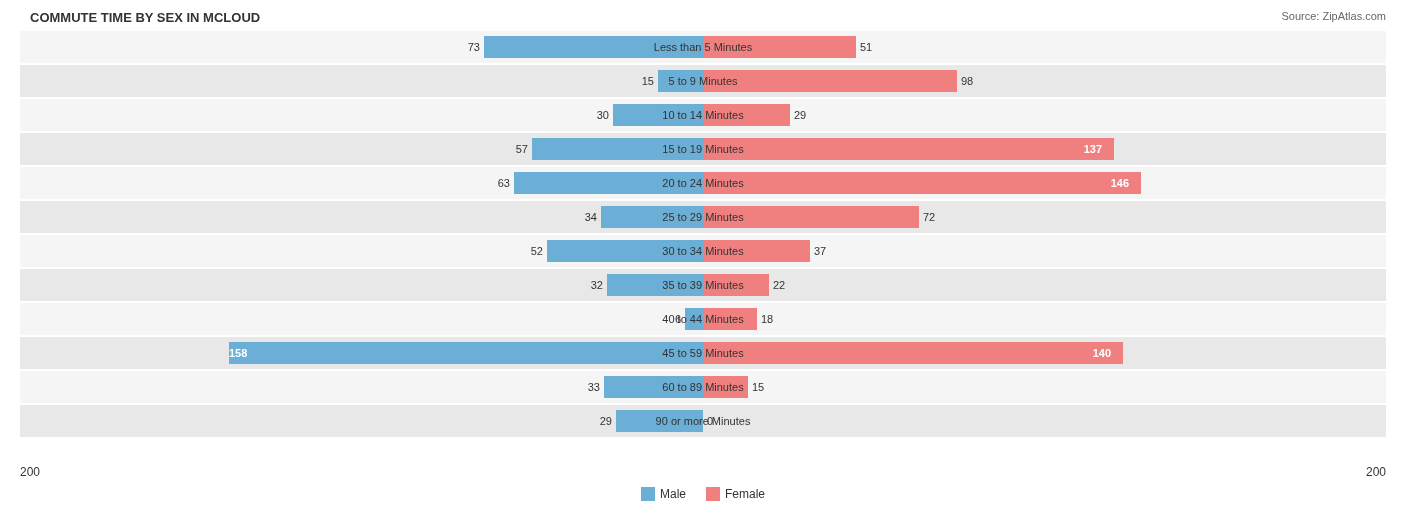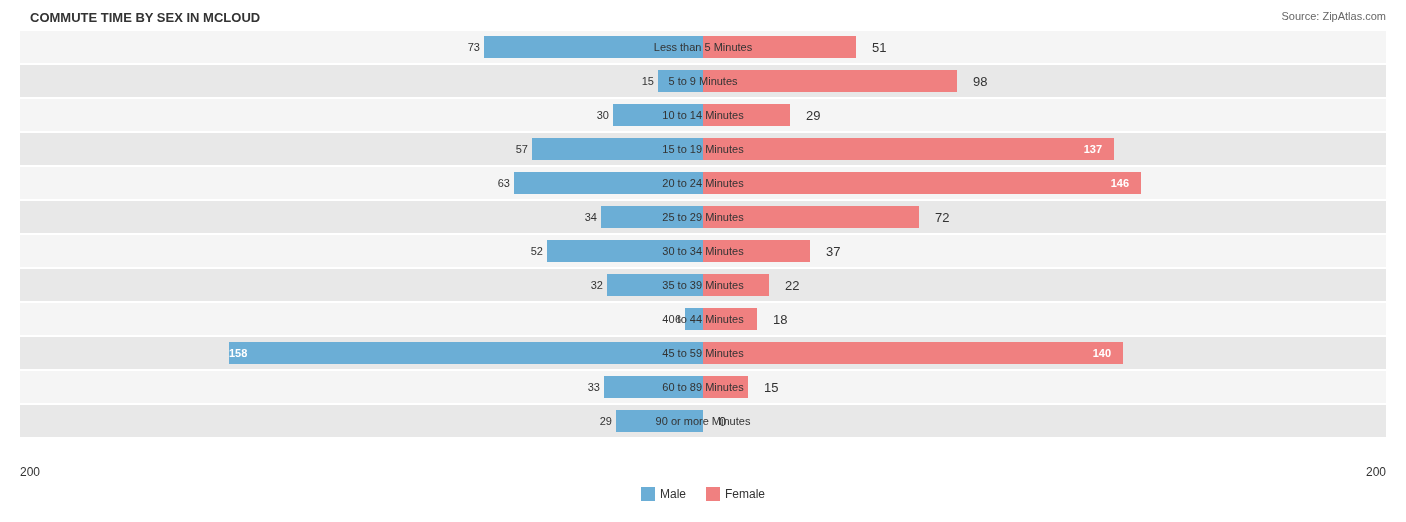--- a/index.html
+++ b/index.html
@@ -95,22 +95,22 @@
       position: absolute;
       left: 0;
       font-size: 11px;
       color: #fff;
       font-weight: bold;
       white-space: nowrap;
     }
     .female-value {
       position: absolute;
       left: 100%;
-      margin-left: 16px;
-      font-size: 13px;
+      margin-left: 4px;
+      font-size: 11px;
       color: #333;
       white-space: nowrap;
     }
     .female-value-inside {
       position: absolute;
       right: 12px;
       font-size: 11px;
       color: #fff;
       font-weight: bold;
       white-space: nowrap;

